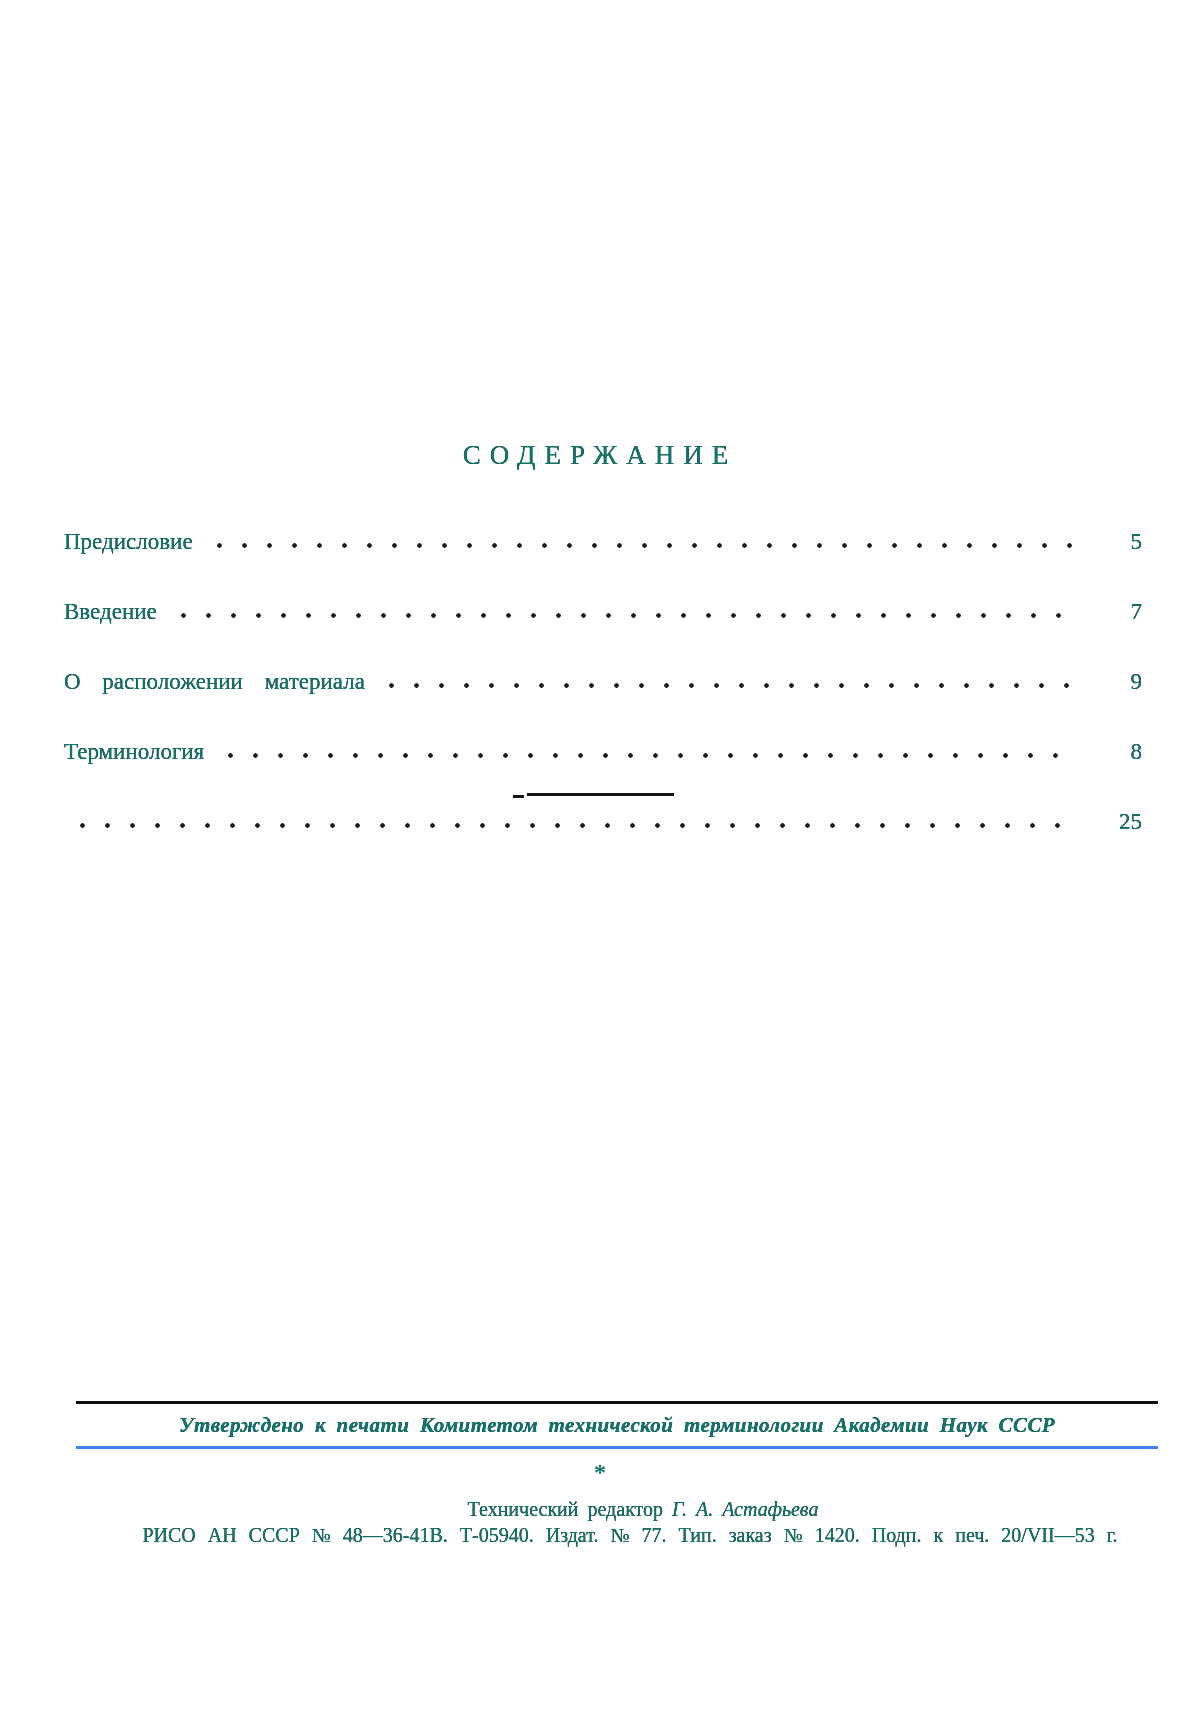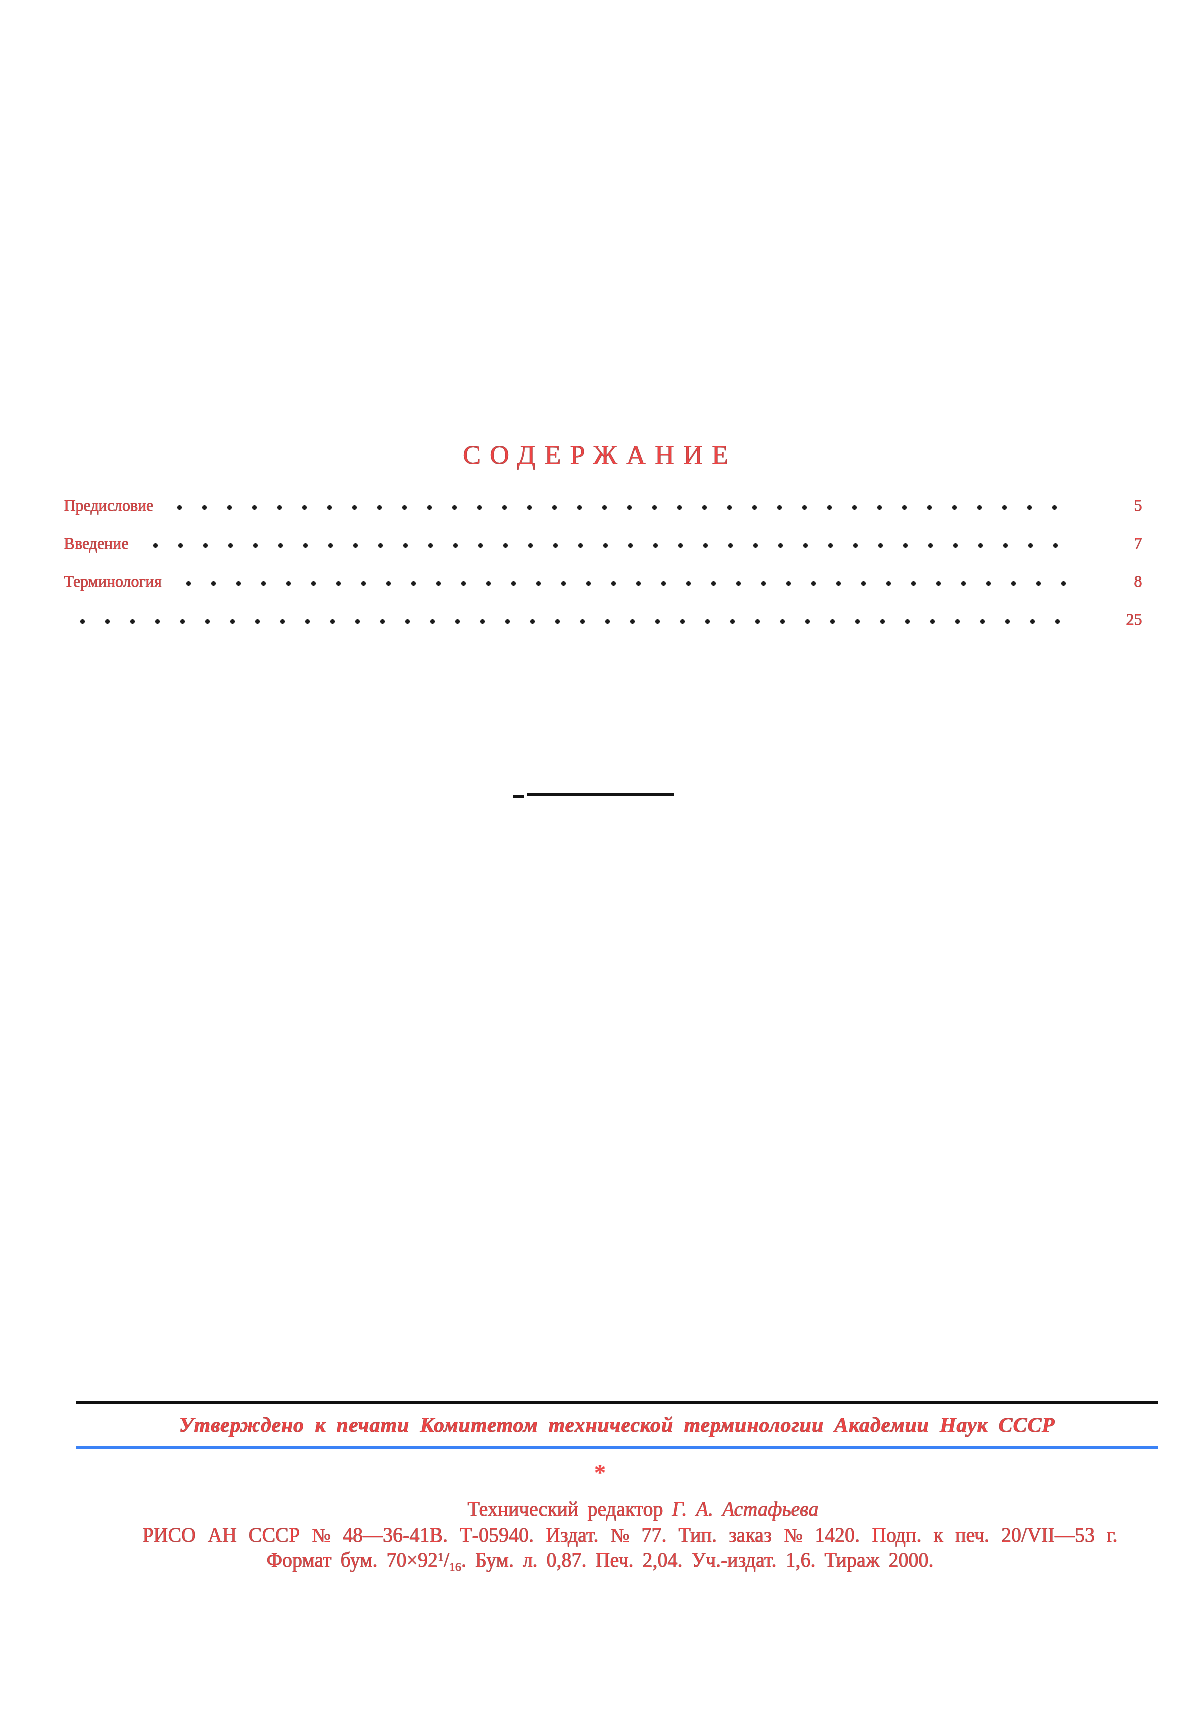--- a/index.html
+++ b/index.html
@@ -6,21 +6,21 @@
     margin: 0;
     padding: 0;
     background: #e8e8e8;
   }
   .page {
     position: relative;
     width: 1200px;
     height: 1729px;
     margin: 0 auto;
     background: #ffffff;
-    color: #ef4444;
+    color: #0f766e;
     font-family: "Liberation Serif", serif;
     overflow: hidden;
   }
   .title {
     position: absolute;
     top: 440px;
     left: 0;
     width: 100%;
     margin: 0;
     text-align: center;
@@ -32,22 +32,23 @@
   .toc {
     position: absolute;
     top: 497px;
     left: 64px;
     right: 58px;
   }
   .toc-row {
     display: flex;
     align-items: baseline;
     height: 38px;
-    font-size: 16px;
+    font-size: 23px;
     text-shadow: 0 0 0.5px #000;
+    margin-top: 32px;
   }
   .toc-label {
     white-space: nowrap;
     padding-right: 8px;
   }
   .toc-row.wide1 .toc-label { word-spacing: 16px; }
   .toc-row.wide2 .toc-label { word-spacing: 9px; }
   .leader {
     flex: 1;
     height: 7px;
@@ -138,20 +139,25 @@
     <div class="toc-row">
       <span class="toc-label">Предисловие</span>
       <span class="leader"></span>
       <span class="toc-page">5</span>
     </div>
     <div class="toc-row">
       <span class="toc-label">Введение</span>
       <span class="leader"></span>
       <span class="toc-page">7</span>
     </div>
+    <div class="toc-row wide1">
+      <span class="toc-label">О расположении материала</span>
+      <span class="leader"></span>
+      <span class="toc-page">9</span>
+    </div>
     <div class="toc-row">
       <span class="toc-label">Терминология</span>
       <span class="leader"></span>
       <span class="toc-page">8</span>
     </div>
     <div class="toc-row wide2">
       <span class="leader"></span>
       <span class="toc-page">25</span>
     </div>
   </div>
@@ -164,19 +170,16 @@
 
   <div class="asterisk">*</div>
 
   <div class="colo-line colo-editor">
     <span>Технический редактор</span>
     <span class="italic">Г. А. Астафьева</span>
   </div>
 
   <div class="colo-line colo-riso">РИСО АН СССР № 48—36-41В. Т-05940. Издат. № 77. Тип. заказ № 1420. Подп. к печ. 20/VII—53 г.</div>
 
-  <div class="colo-line colo-format">
-    <span>Формат бум. 70×92</span><span class="frac"><sup>1</sup><span>/</span><sub>16</sub></span><span>. Бум. л. 0,87. Печ. 2,04. Уч.-издат. 1,6. Тираж 2000.</span>
-  </div>
 
 
 
 </div>
 
 </body></html>

